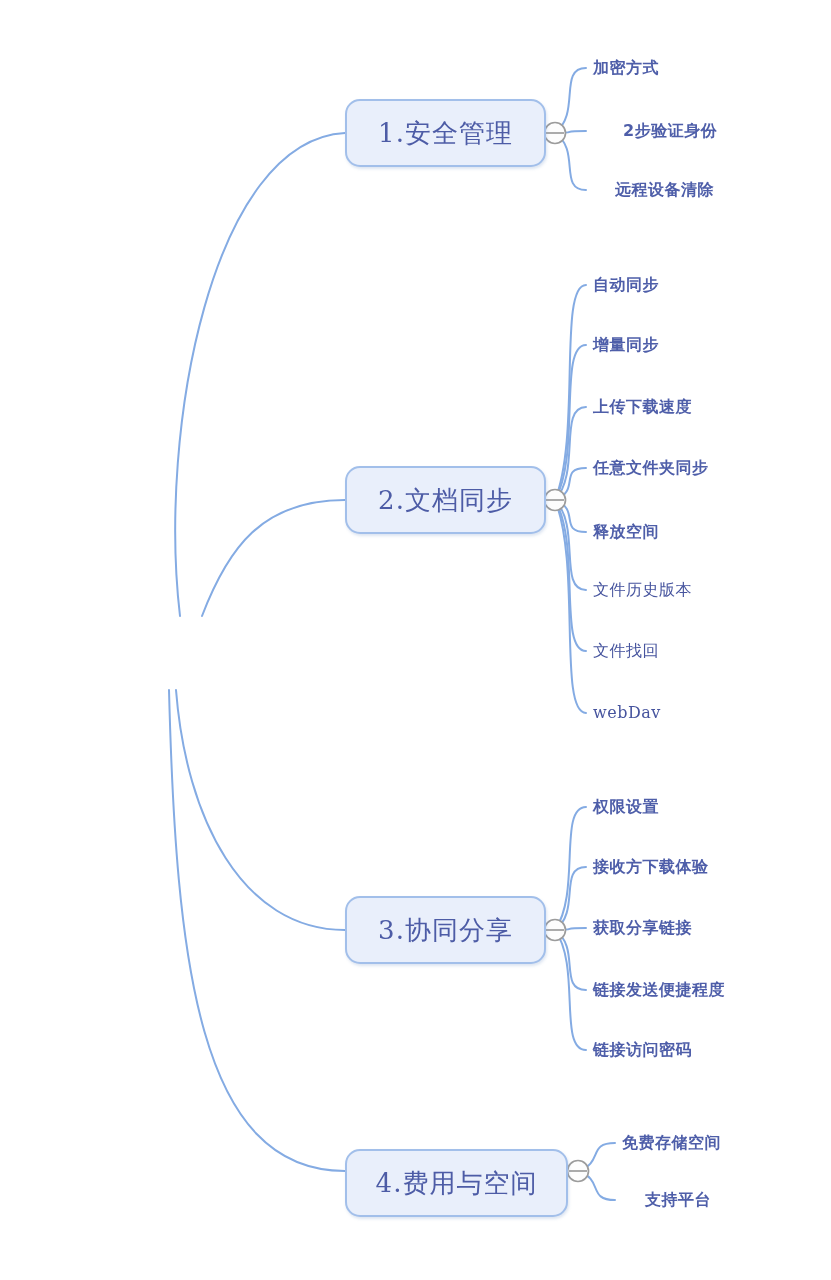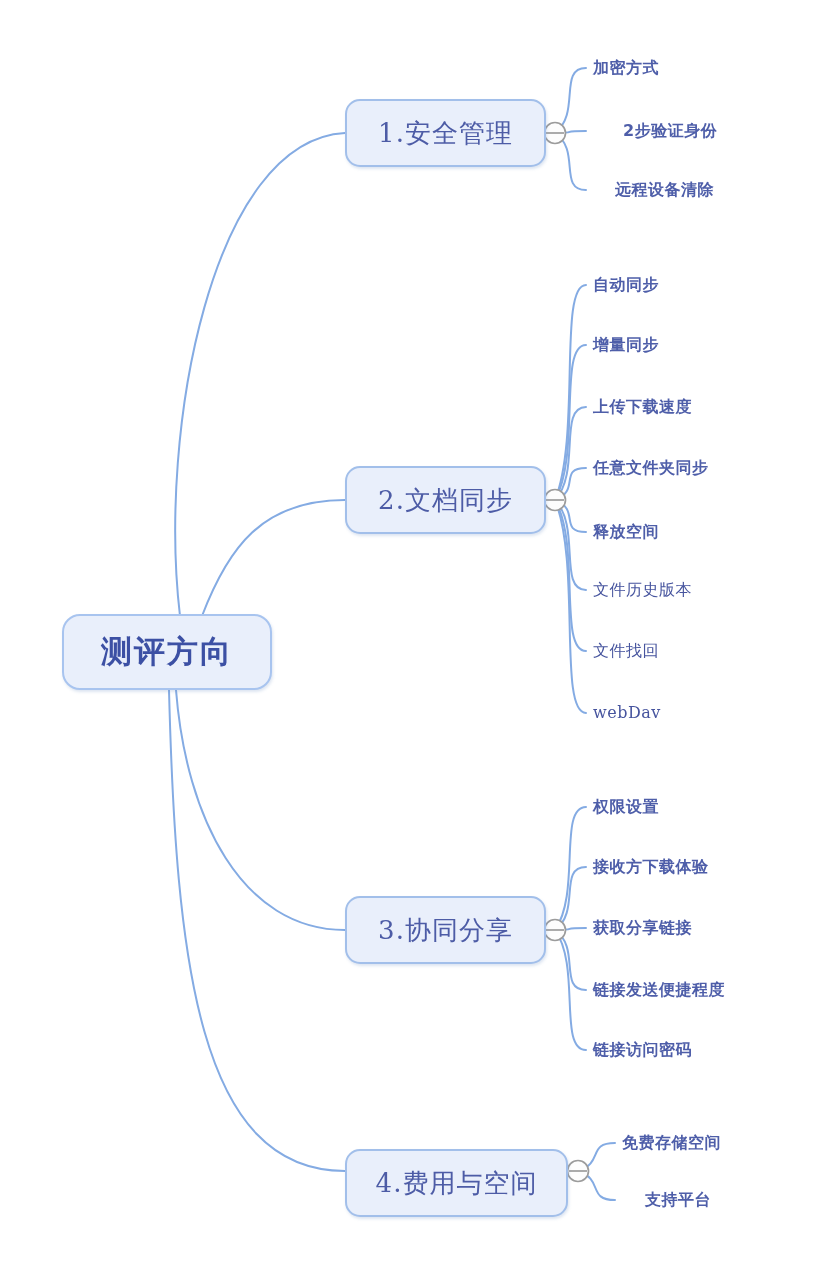--- a/index.html
+++ b/index.html
@@ -106,23 +106,20 @@
       </g>
       <path d="M 169,690 C 176,960 198,1171 345,1171" fill="none" stroke="#84abe3" stroke-width="2" stroke-linecap="round"></path>
       <path d="M 578,1171 C 604,1162.6 587,1143 615,1143" fill="none" stroke="#84abe3" stroke-width="2" stroke-linecap="round"></path>
       <path d="M 578,1171 C 604,1179.7 587,1200 615,1200" fill="none" stroke="#84abe3" stroke-width="2" stroke-linecap="round"></path>
       <g style="pointer-events: auto;">
         <circle cx="578" cy="1171" r="10.5" fill="#fdfdfd" stroke="#9c9c9c" stroke-width="1.7"></circle>
         <line x1="569" x2="587" y1="1171" y2="1171" stroke="#9c9c9c" stroke-width="1.7"></line>
       </g>
     </svg>
 
-  <div class="node root" id="root-node" style="left:62px; top:614px; width:210px; height:76px;">
-    <span>测评方向</span>
-  </div>
 
   <div id="branch-layer">
       <div class="node branch" style="left: 345px; top: 99px; width: 201px; height: 68px;">
         <span>1.安全管理</span>
       </div>
       <div class="leaf" style="left: 593px; top: 53px;">加密方式</div>
       <div class="leaf" style="left: 610px; top: 116px; margin-left: 13px;">2步验证身份</div>
       <div class="leaf" style="left: 615px; top: 175px;">远程设备清除</div>
       <div class="node branch" style="left: 345px; top: 466px; width: 201px; height: 68px;">
         <span>2.文档同步</span>

